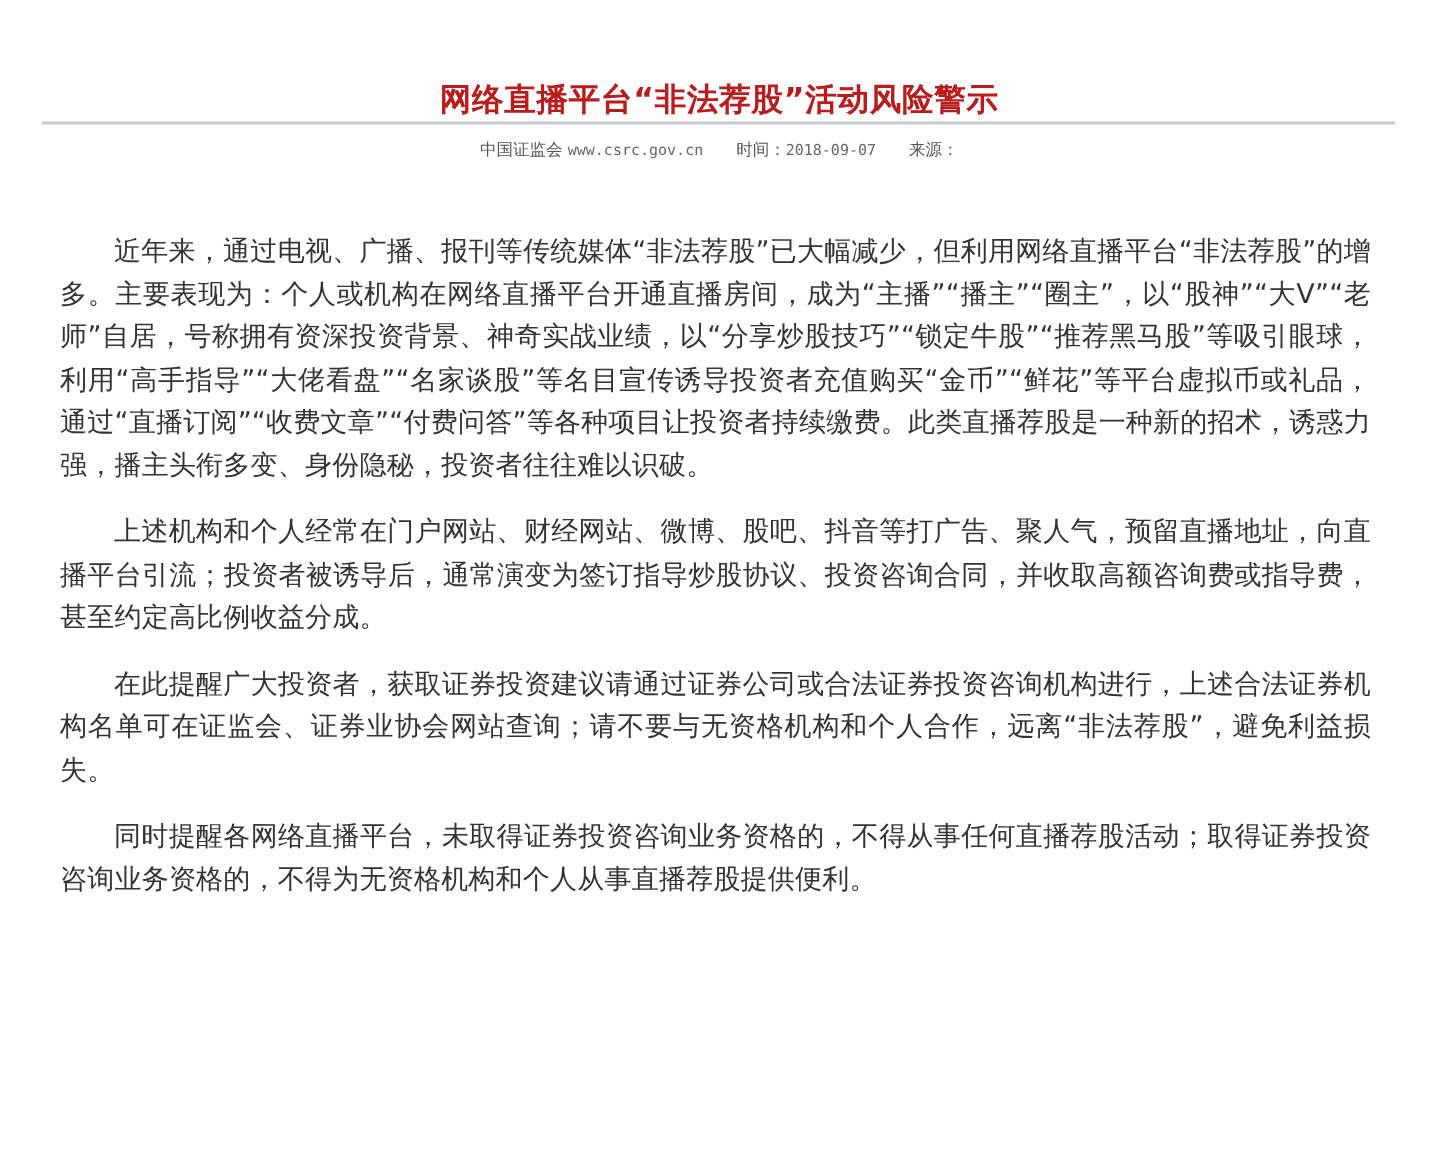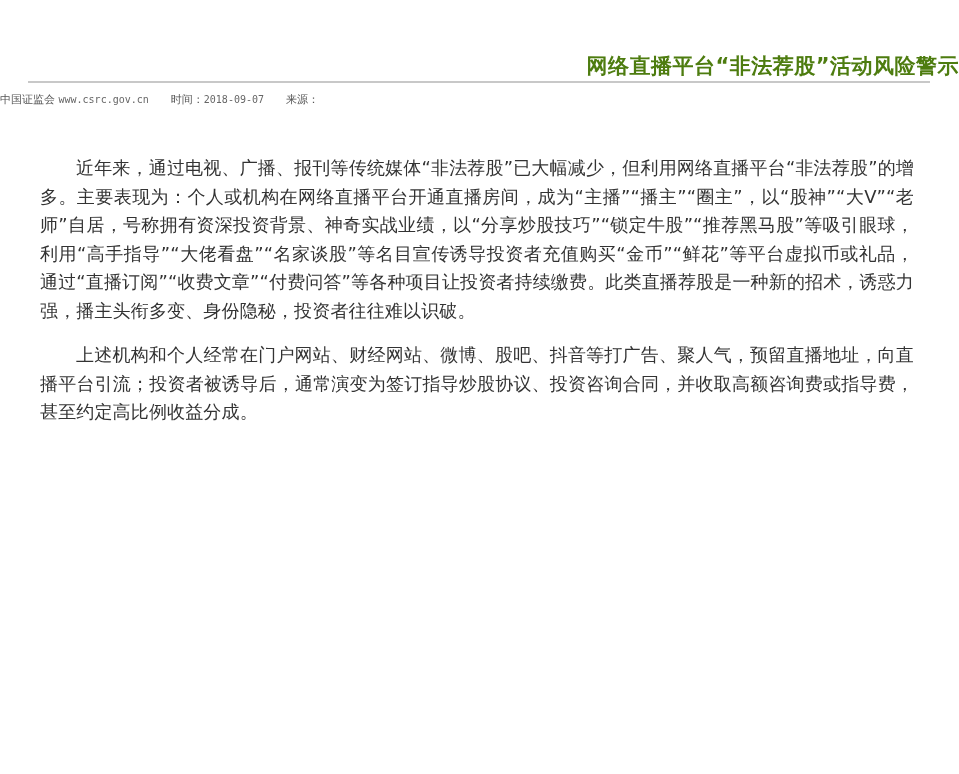--- a/index.html
+++ b/index.html
@@ -18,40 +18,41 @@
     position: absolute;
     left: 0;
     top: 0;
     width: 959px;
   }
   .title {
     position: absolute;
     top: 38px;
     left: 0;
     width: 959px;
-    text-align: right;
+    text-align: center;
     font-size: 21px;
     font-weight: bold;
-    color: #4d7c0f;
+    color: #b91c1c;
     letter-spacing: 0.5px;
     line-height: 28px;
   }
   .divider {
     position: absolute;
     top: 81px;
     left: 28px;
     width: 902px;
     height: 2px;
     background: #c8c8c8;
   }
   .meta {
     position: absolute;
     top: 92px;
     left: 0;
     width: 959px;
+    text-align: center;
     font-size: 11px;
     color: #555555;
     line-height: 16px;
     white-space: pre;
   }
   .meta span { display: inline-block; }
   .meta .url { font-family: "DejaVu Sans Mono", "Liberation Mono", monospace; font-size: 10px; color: #666; }
   .meta .gap { width: 22px; }
   .meta .date { font-family: "DejaVu Sans Mono", "Liberation Mono", monospace; font-size: 10px; color: #666; }
   .body-text {
@@ -76,14 +77,16 @@
 <div class="article">
   <h1 class="title">网络直播平台“非法荐股”活动风险警示</h1>
 
   <div class="divider"></div>
 
   <div class="meta"><span>中国证监会</span> <span class="url">www.csrc.gov.cn</span><span class="gap"></span><span>时间：</span><span class="date">2018-09-07</span><span class="gap"></span><span>来源：</span></div>
 
   <div class="body-text">
     <p>近年来，通过电视、广播、报刊等传统媒体“非法荐股”已大幅减少，但利用网络直播平台“非法荐股”的增多。主要表现为：个人或机构在网络直播平台开通直播房间，成为“主播”“播主”“圈主”，以“股神”“大V”“老师”自居，号称拥有资深投资背景、神奇实战业绩，以“分享炒股技巧”“锁定牛股”“推荐黑马股”等吸引眼球，利用“高手指导”“大佬看盘”“名家谈股”等名目宣传诱导投资者充值购买“金币”“鲜花”等平台虚拟币或礼品，通过“直播订阅”“收费文章”“付费问答”等各种项目让投资者持续缴费。此类直播荐股是一种新的招术，诱惑力强，播主头衔多变、身份隐秘，投资者往往难以识破。</p>
     <p>上述机构和个人经常在门户网站、财经网站、微博、股吧、抖音等打广告、聚人气，预留直播地址，向直播平台引流；投资者被诱导后，通常演变为签订指导炒股协议、投资咨询合同，并收取高额咨询费或指导费，甚至约定高比例收益分成。</p>
+    <p>在此提醒广大投资者，获取证券投资建议请通过证券公司或合法证券投资咨询机构进行，上述合法证券机构名单可在证监会、证券业协会网站查询；请不要与无资格机构和个人合作，远离“非法荐股”，避免利益损失。</p>
+    <p>同时提醒各网络直播平台，未取得证券投资咨询业务资格的，不得从事任何直播荐股活动；取得证券投资咨询业务资格的，不得为无资格机构和个人从事直播荐股提供便利。</p>
   </div>
 </div>
 
 </body></html>

